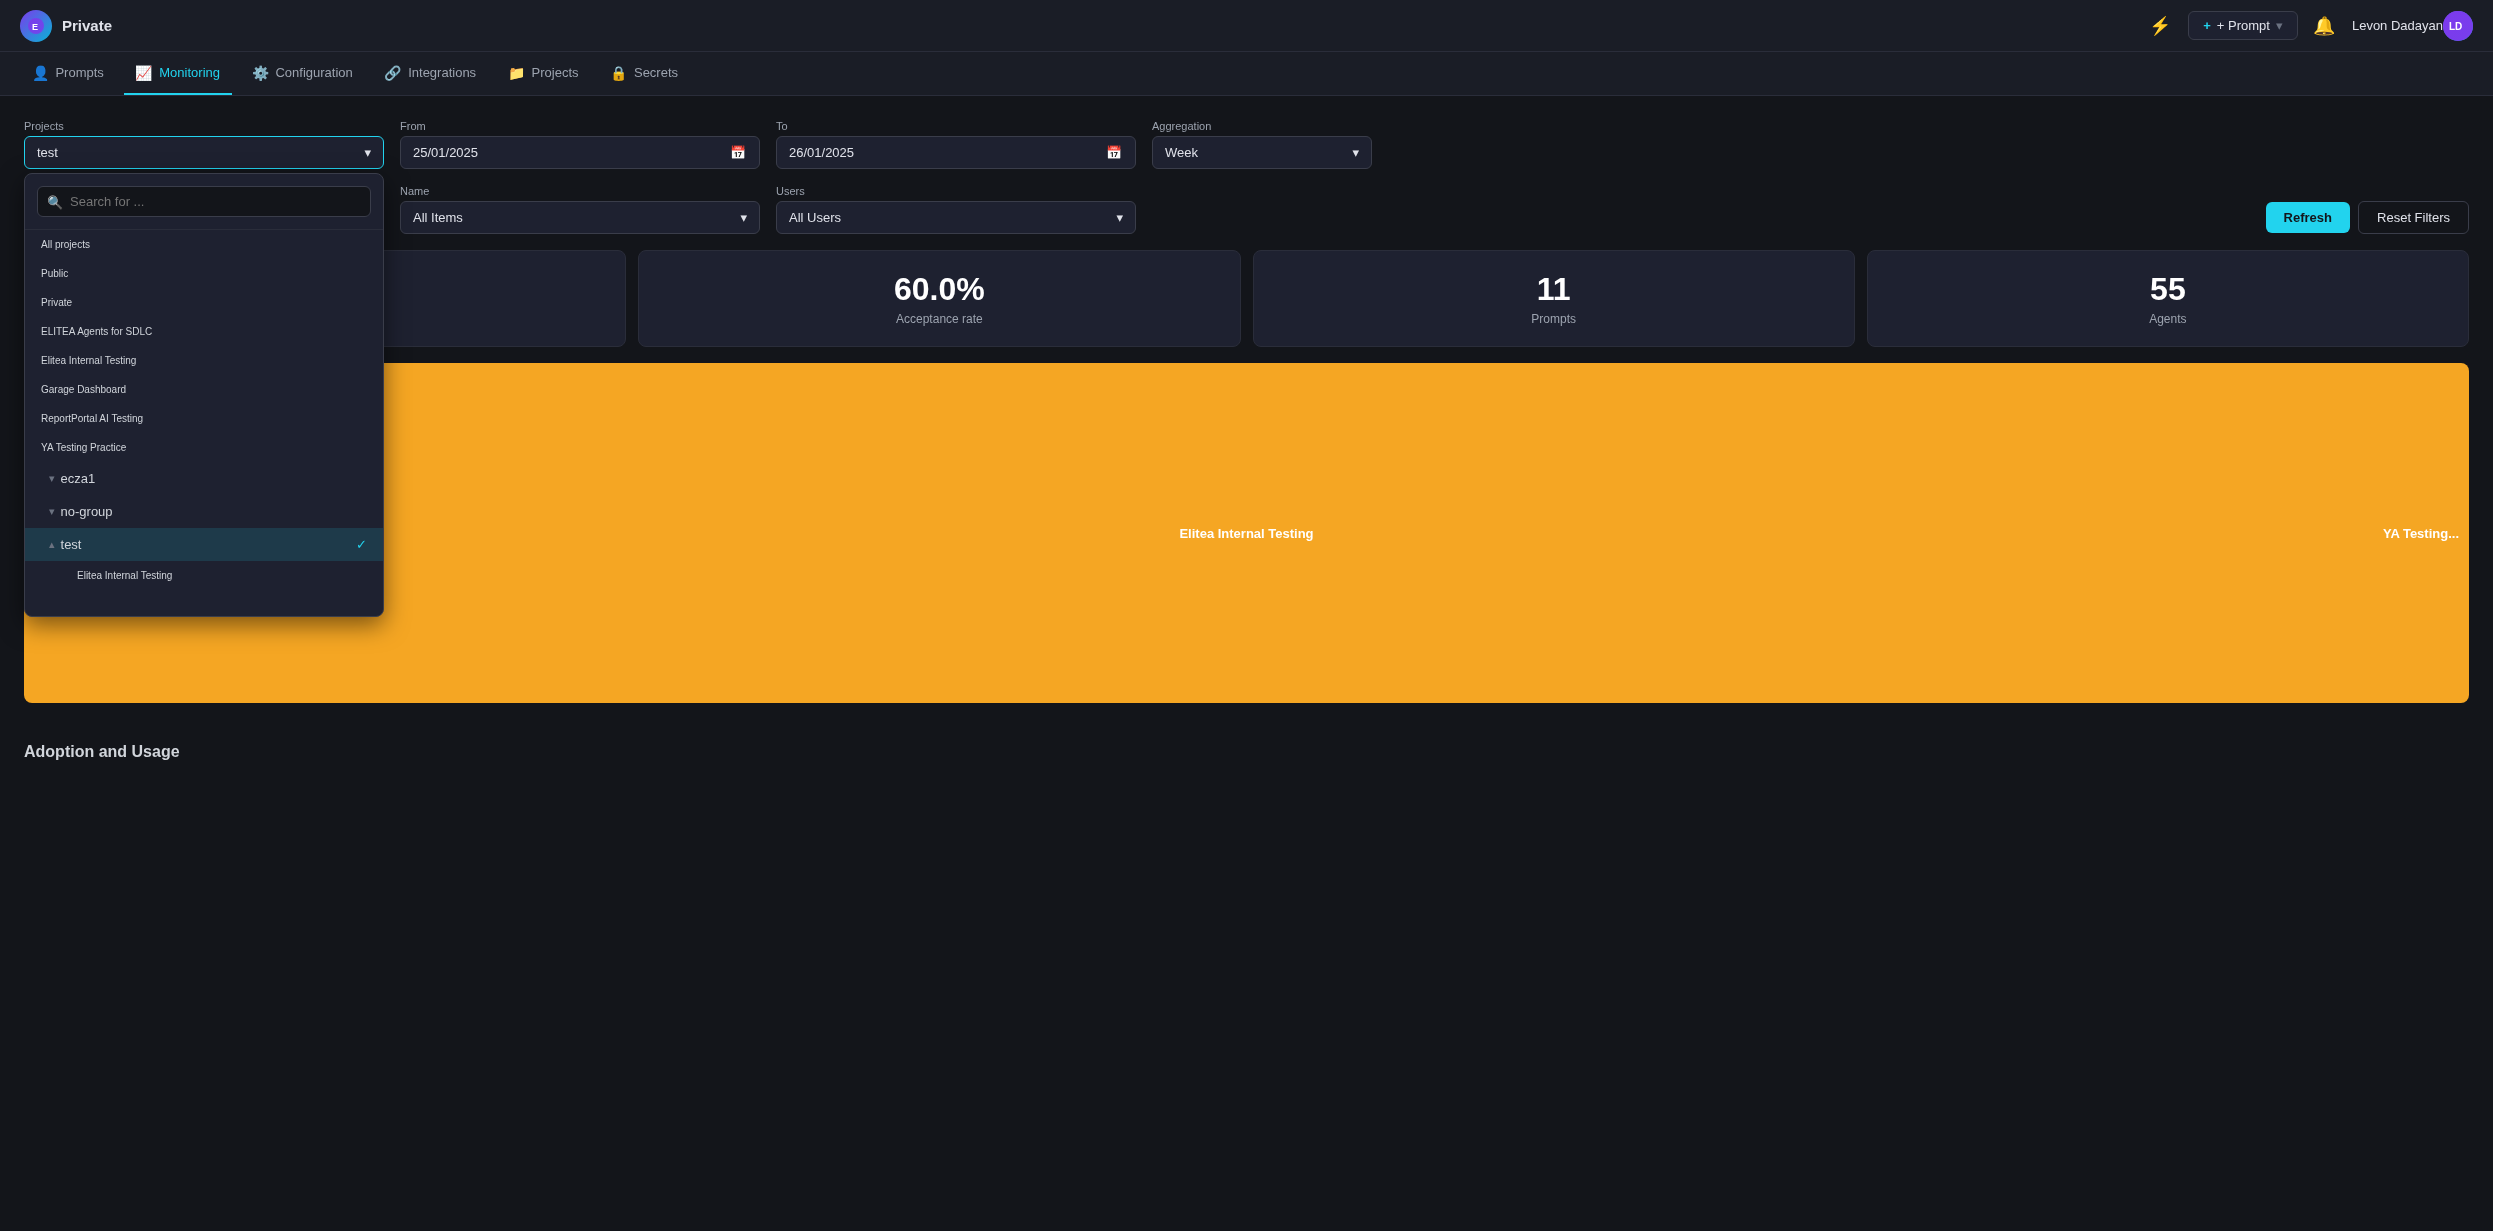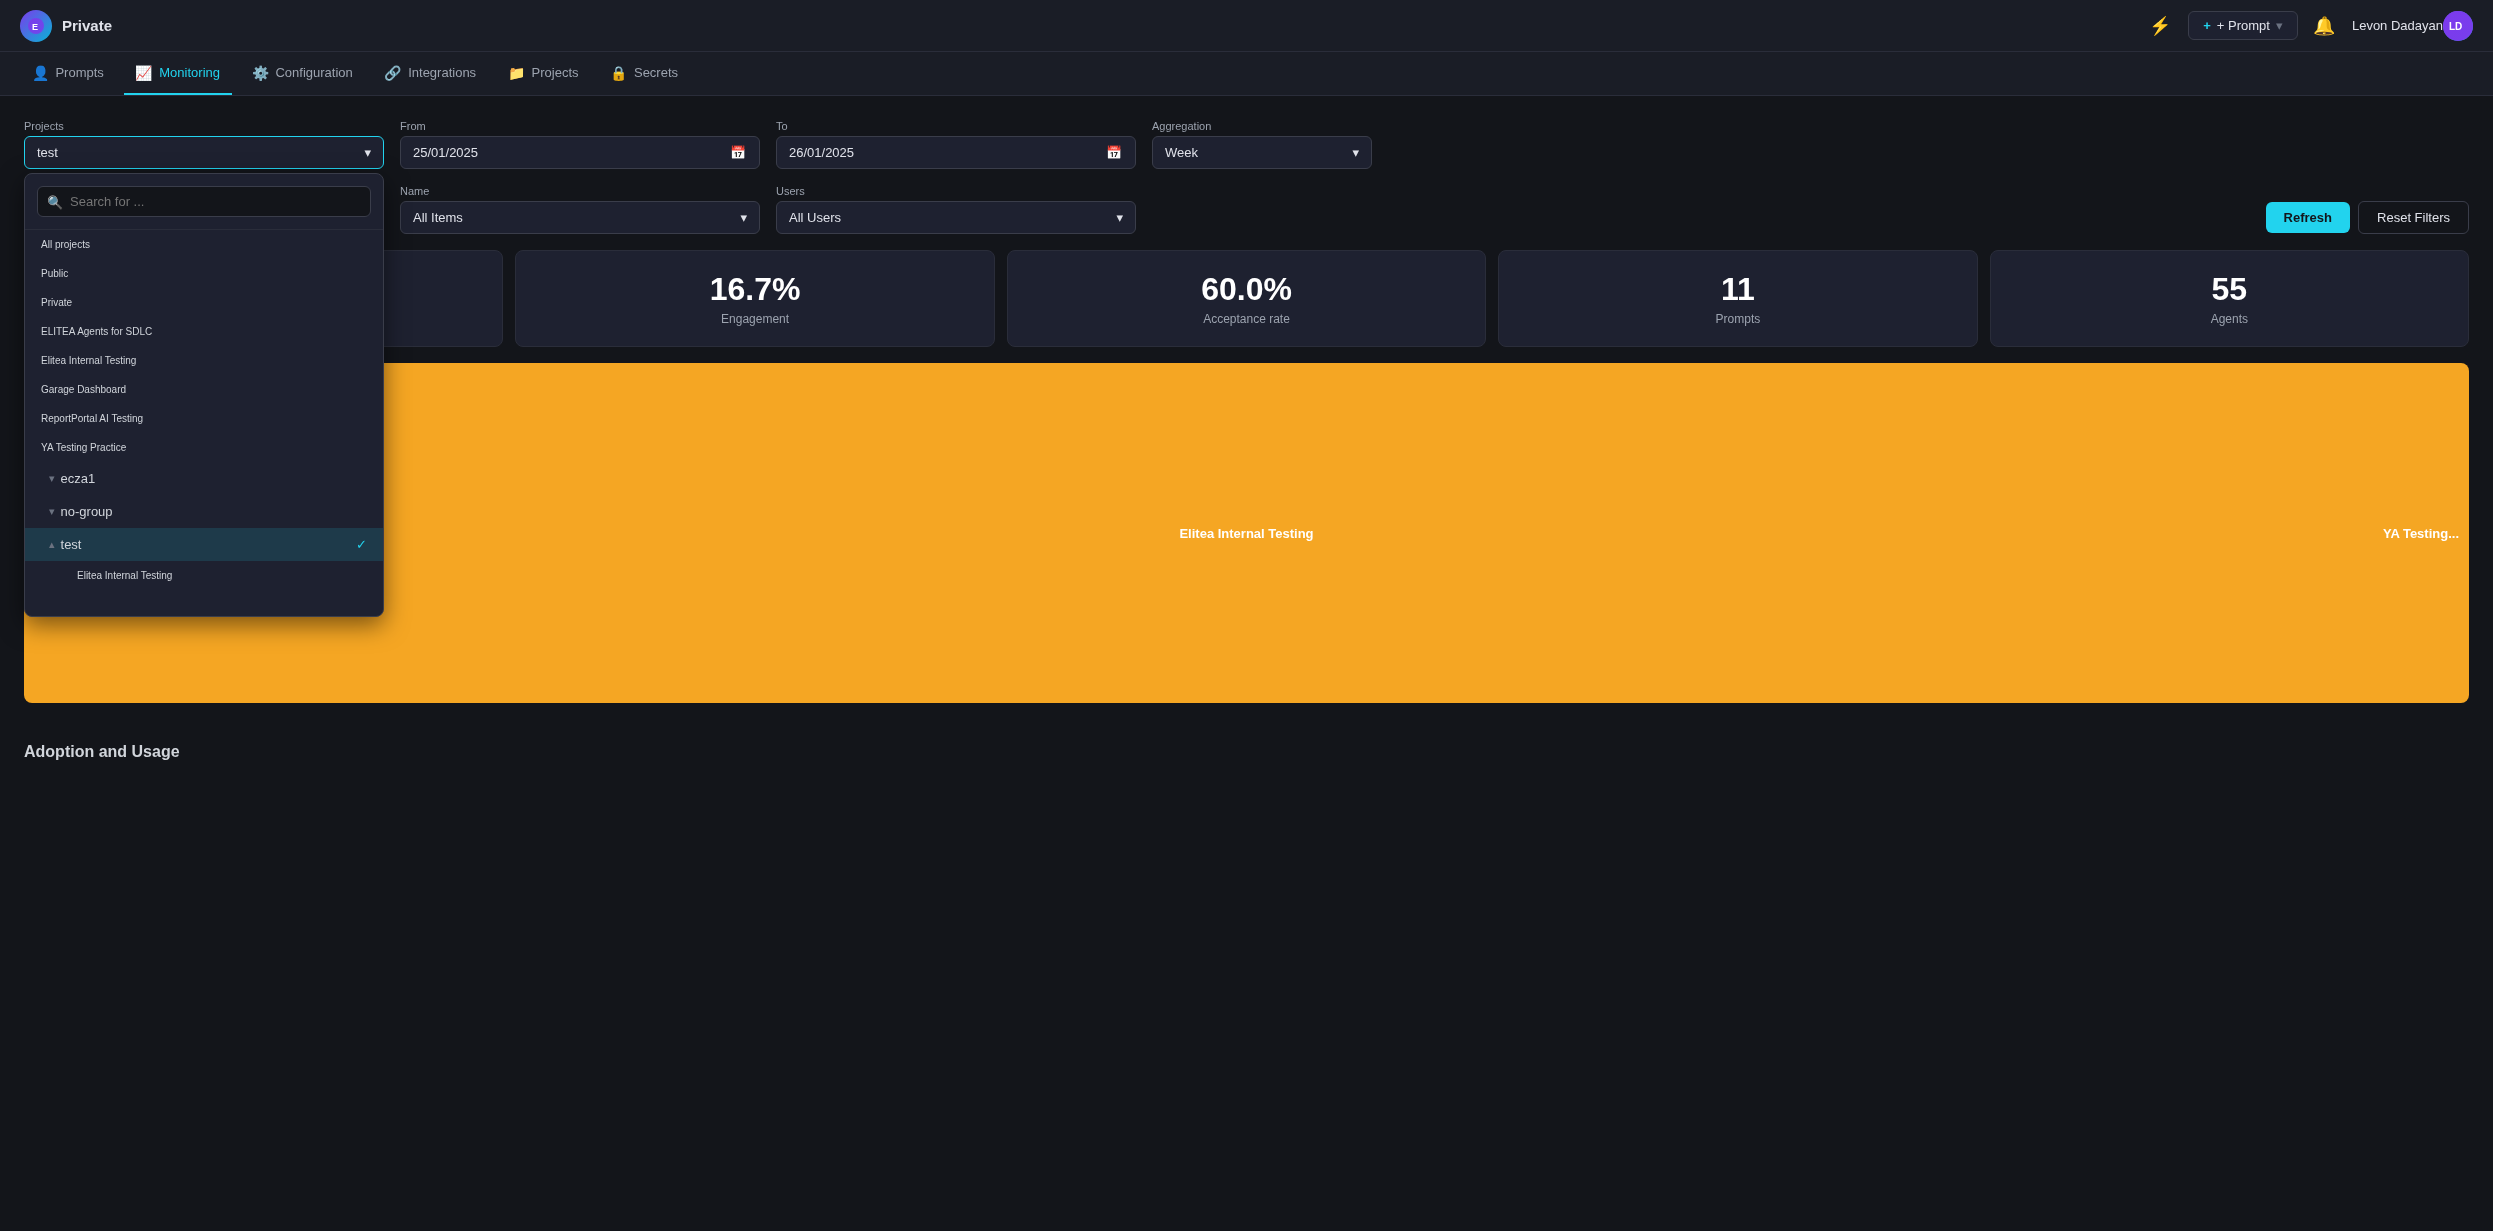--- a/index.html
+++ b/index.html
@@ -510,24 +510,20 @@
     </div>
 
   </div>
 
   <div class="stats-row">
     <div class="stat-card">
       <div class="stat-value">10108</div>
       <div class="stat-label">Tokens out</div>
     </div>
     <div class="stat-card">
-      <div class="stat-value">16.7%</div>
-      <div class="stat-label">Engagement</div>
-    </div>
-    <div class="stat-card">
       <div class="stat-value">60.0%</div>
       <div class="stat-label">Acceptance rate</div>
     </div>
     <div class="stat-card">
       <div class="stat-value">11</div>
       <div class="stat-label">Prompts</div>
     </div>
     <div class="stat-card">
       <div class="stat-value">55</div>
       <div class="stat-label">Agents</div>

